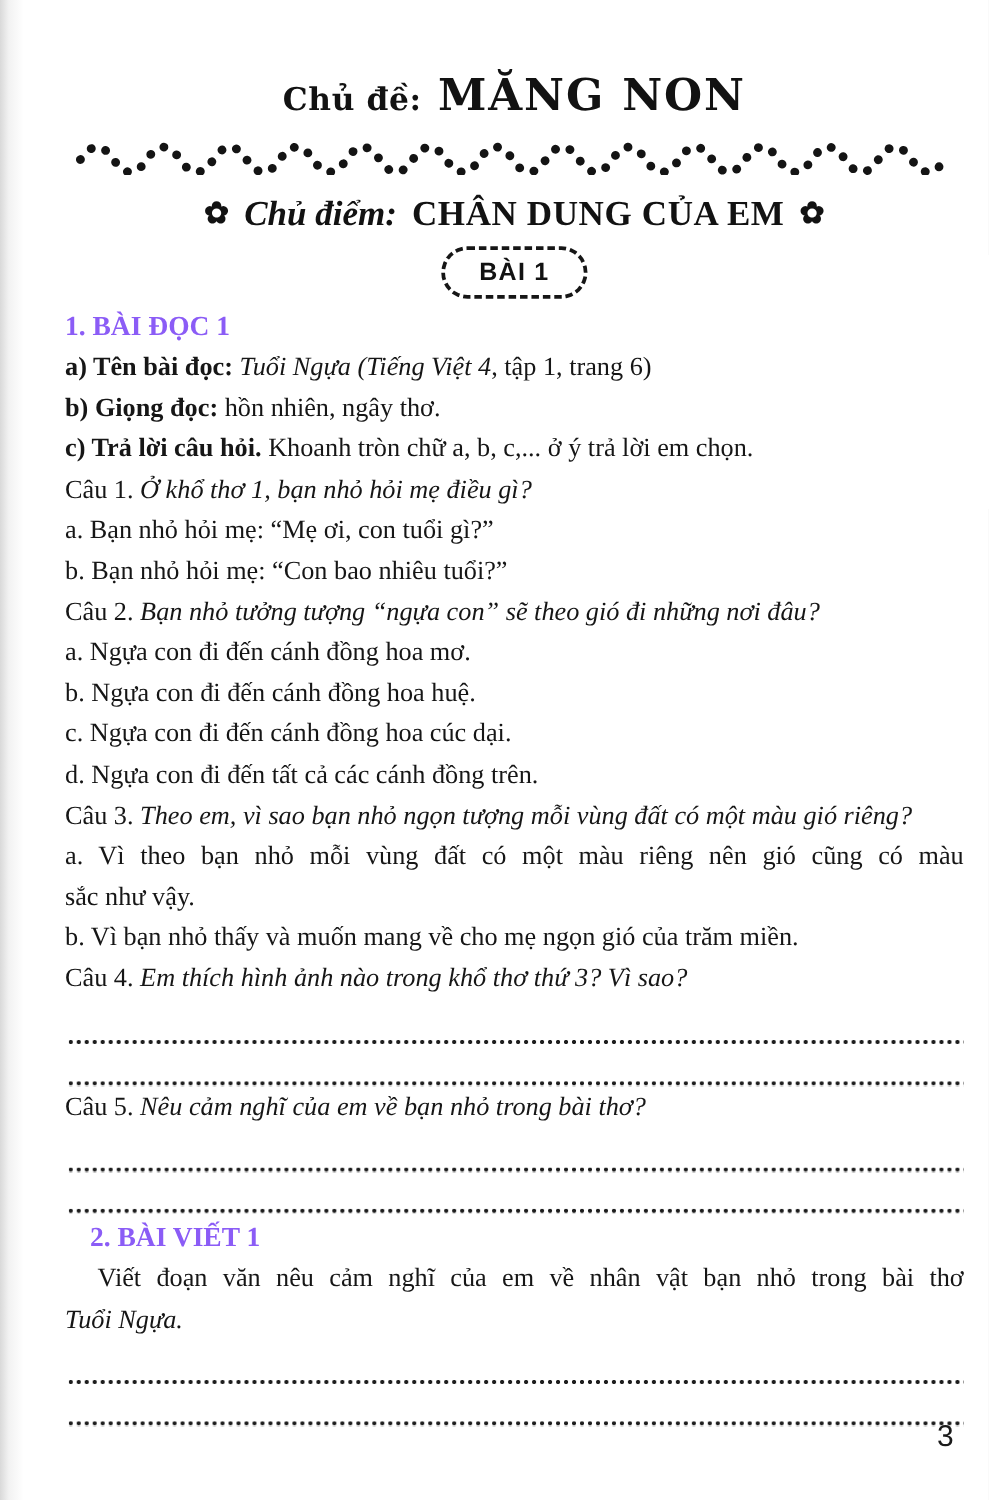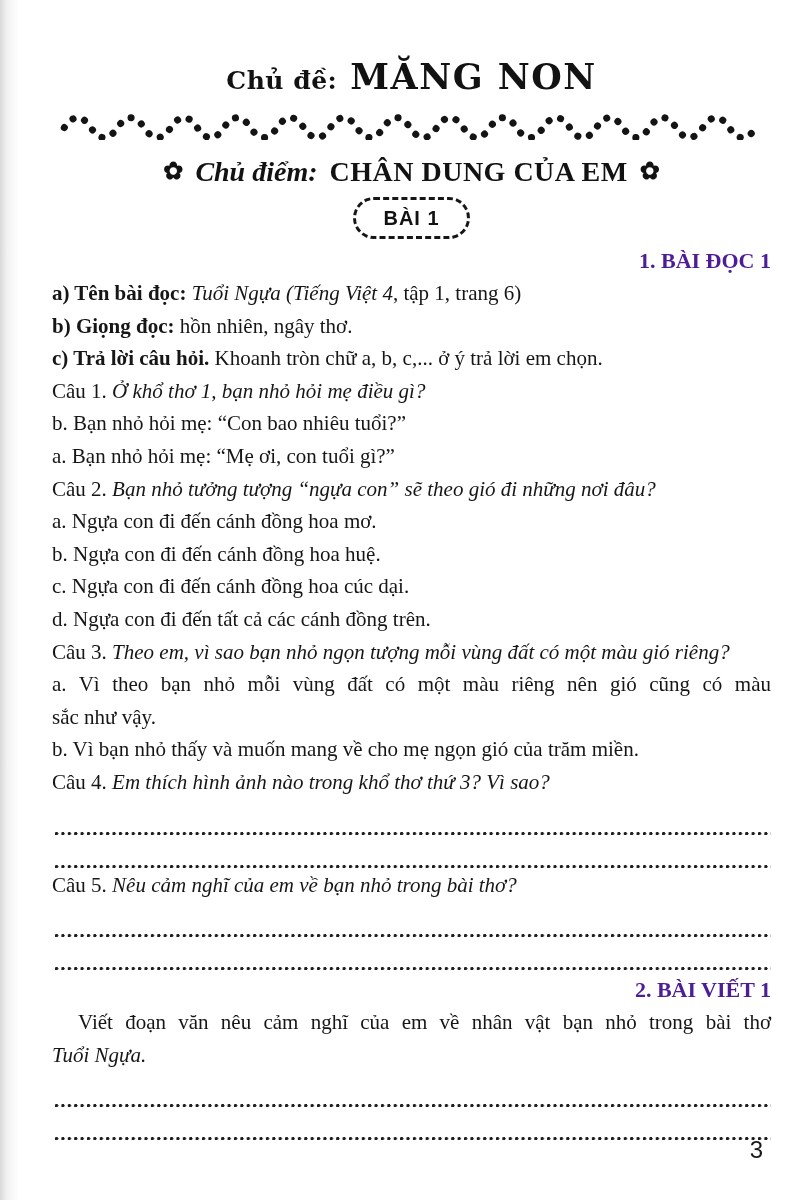--- a/index.html
+++ b/index.html
@@ -55,21 +55,21 @@
     font-size: 20px; letter-spacing: 1px; color: #121212;
   }
 
   
   .content {
     margin-top: 5px;
     padding: 0 36px 0 36px;
     font-size: 21px; line-height: 32.6px; color: #161616;
   }
   .content p, .content h2 { margin: 0; padding: 0; }
-  h2.sec { font-size: 22px; font-weight: bold; line-height: 33px; color: #4c1d95; text-align: right; }
+  h2.sec { font-size: 22px; font-weight: bold; line-height: 33px; color: #8b5cf6; }
   .item { margin-left: 25px; }
   .q    { margin-left: 22px; }
   .opt  { margin-left: 39px; }
   .opt-cont { margin-left: 64px; }
   .b  { font-weight: bold; }
   .i  { font-style: italic; }
   .bi { font-weight: normal; font-style: italic; }
   .just { text-align: justify; text-align-last: justify; }
   .para { text-indent: 26px; }
 
@@ -119,43 +119,43 @@
 
     <h2 class="sec">1. BÀI ĐỌC 1</h2>
 
     <p class="item"><span class="b">a) Tên bài đọc: </span><span class="bi">Tuổi Ngựa</span><span class="i"> (Tiếng Việt 4</span><span>, tập 1, trang 6)</span></p>
 
     <p class="item"><span class="b">b) Giọng đọc: </span><span>hồn nhiên, ngây thơ.</span></p>
 
     <p class="item"><span class="b">c) Trả lời câu hỏi. </span><span>Khoanh tròn chữ a, b, c,... ở ý trả lời em chọn.</span></p>
 
     <p class="q"><span>Câu 1. </span><span class="i">Ở khổ thơ 1, bạn nhỏ hỏi mẹ điều gì?</span></p>
+    <p class="opt">a. Bạn nhỏ hỏi mẹ: “Mẹ ơi, con tuổi gì?”</p>
     <p class="opt">b. Bạn nhỏ hỏi mẹ: “Con bao nhiêu tuổi?”</p>
-    <p class="opt">a. Bạn nhỏ hỏi mẹ: “Mẹ ơi, con tuổi gì?”</p>
 
     <p class="q"><span>Câu 2. </span><span class="i">Bạn nhỏ tưởng tượng “ngựa con” sẽ theo gió đi những nơi đâu?</span></p>
     <p class="opt">a. Ngựa con đi đến cánh đồng hoa mơ.</p>
     <p class="opt">b. Ngựa con đi đến cánh đồng hoa huệ.</p>
     <p class="opt">c. Ngựa con đi đến cánh đồng hoa cúc dại.</p>
     <p class="opt">d. Ngựa con đi đến tất cả các cánh đồng trên.</p>
 
     <p class="q"><span>Câu 3. </span><span class="i">Theo em, vì sao bạn nhỏ ngọn tượng mỗi vùng đất có một màu gió riêng?</span></p>
     <p class="opt just">a. Vì theo bạn nhỏ mỗi vùng đất có một màu riêng nên gió cũng có màu</p>
     <p class="opt-cont">sắc như vậy.</p>
     <p class="opt">b. Vì bạn nhỏ thấy và muốn mang về cho mẹ ngọn gió của trăm miền.</p>
 
     <p class="q"><span>Câu 4. </span><span class="i">Em thích hình ảnh nào trong khổ thơ thứ 3? Vì sao?</span></p>
     <div class="dots gap-top"></div>
     <div class="dots"></div>
 
     <p class="q"><span>Câu 5. </span><span class="i">Nêu cảm nghĩ của em về bạn nhỏ trong bài thơ?</span></p>
     <div class="dots gap-top"></div>
     <div class="dots"></div>
 
-    <h2 class="sec" style="margin-top:2px;">2. BÀI VIẾT 1</h2>
+    <h2 class="sec" style="margin-top:2px;margin-left:20px;">2. BÀI VIẾT 1</h2>
 
     <p class="para just">Viết đoạn văn nêu cảm nghĩ của em về nhân vật bạn nhỏ trong bài thơ</p>
     <p><span class="bi">Tuổi Ngựa.</span></p>
 
     <div class="dots gap-top"></div>
     <div class="dots"></div>
 
   </main>
 
   <div class="page-number">3</div>

